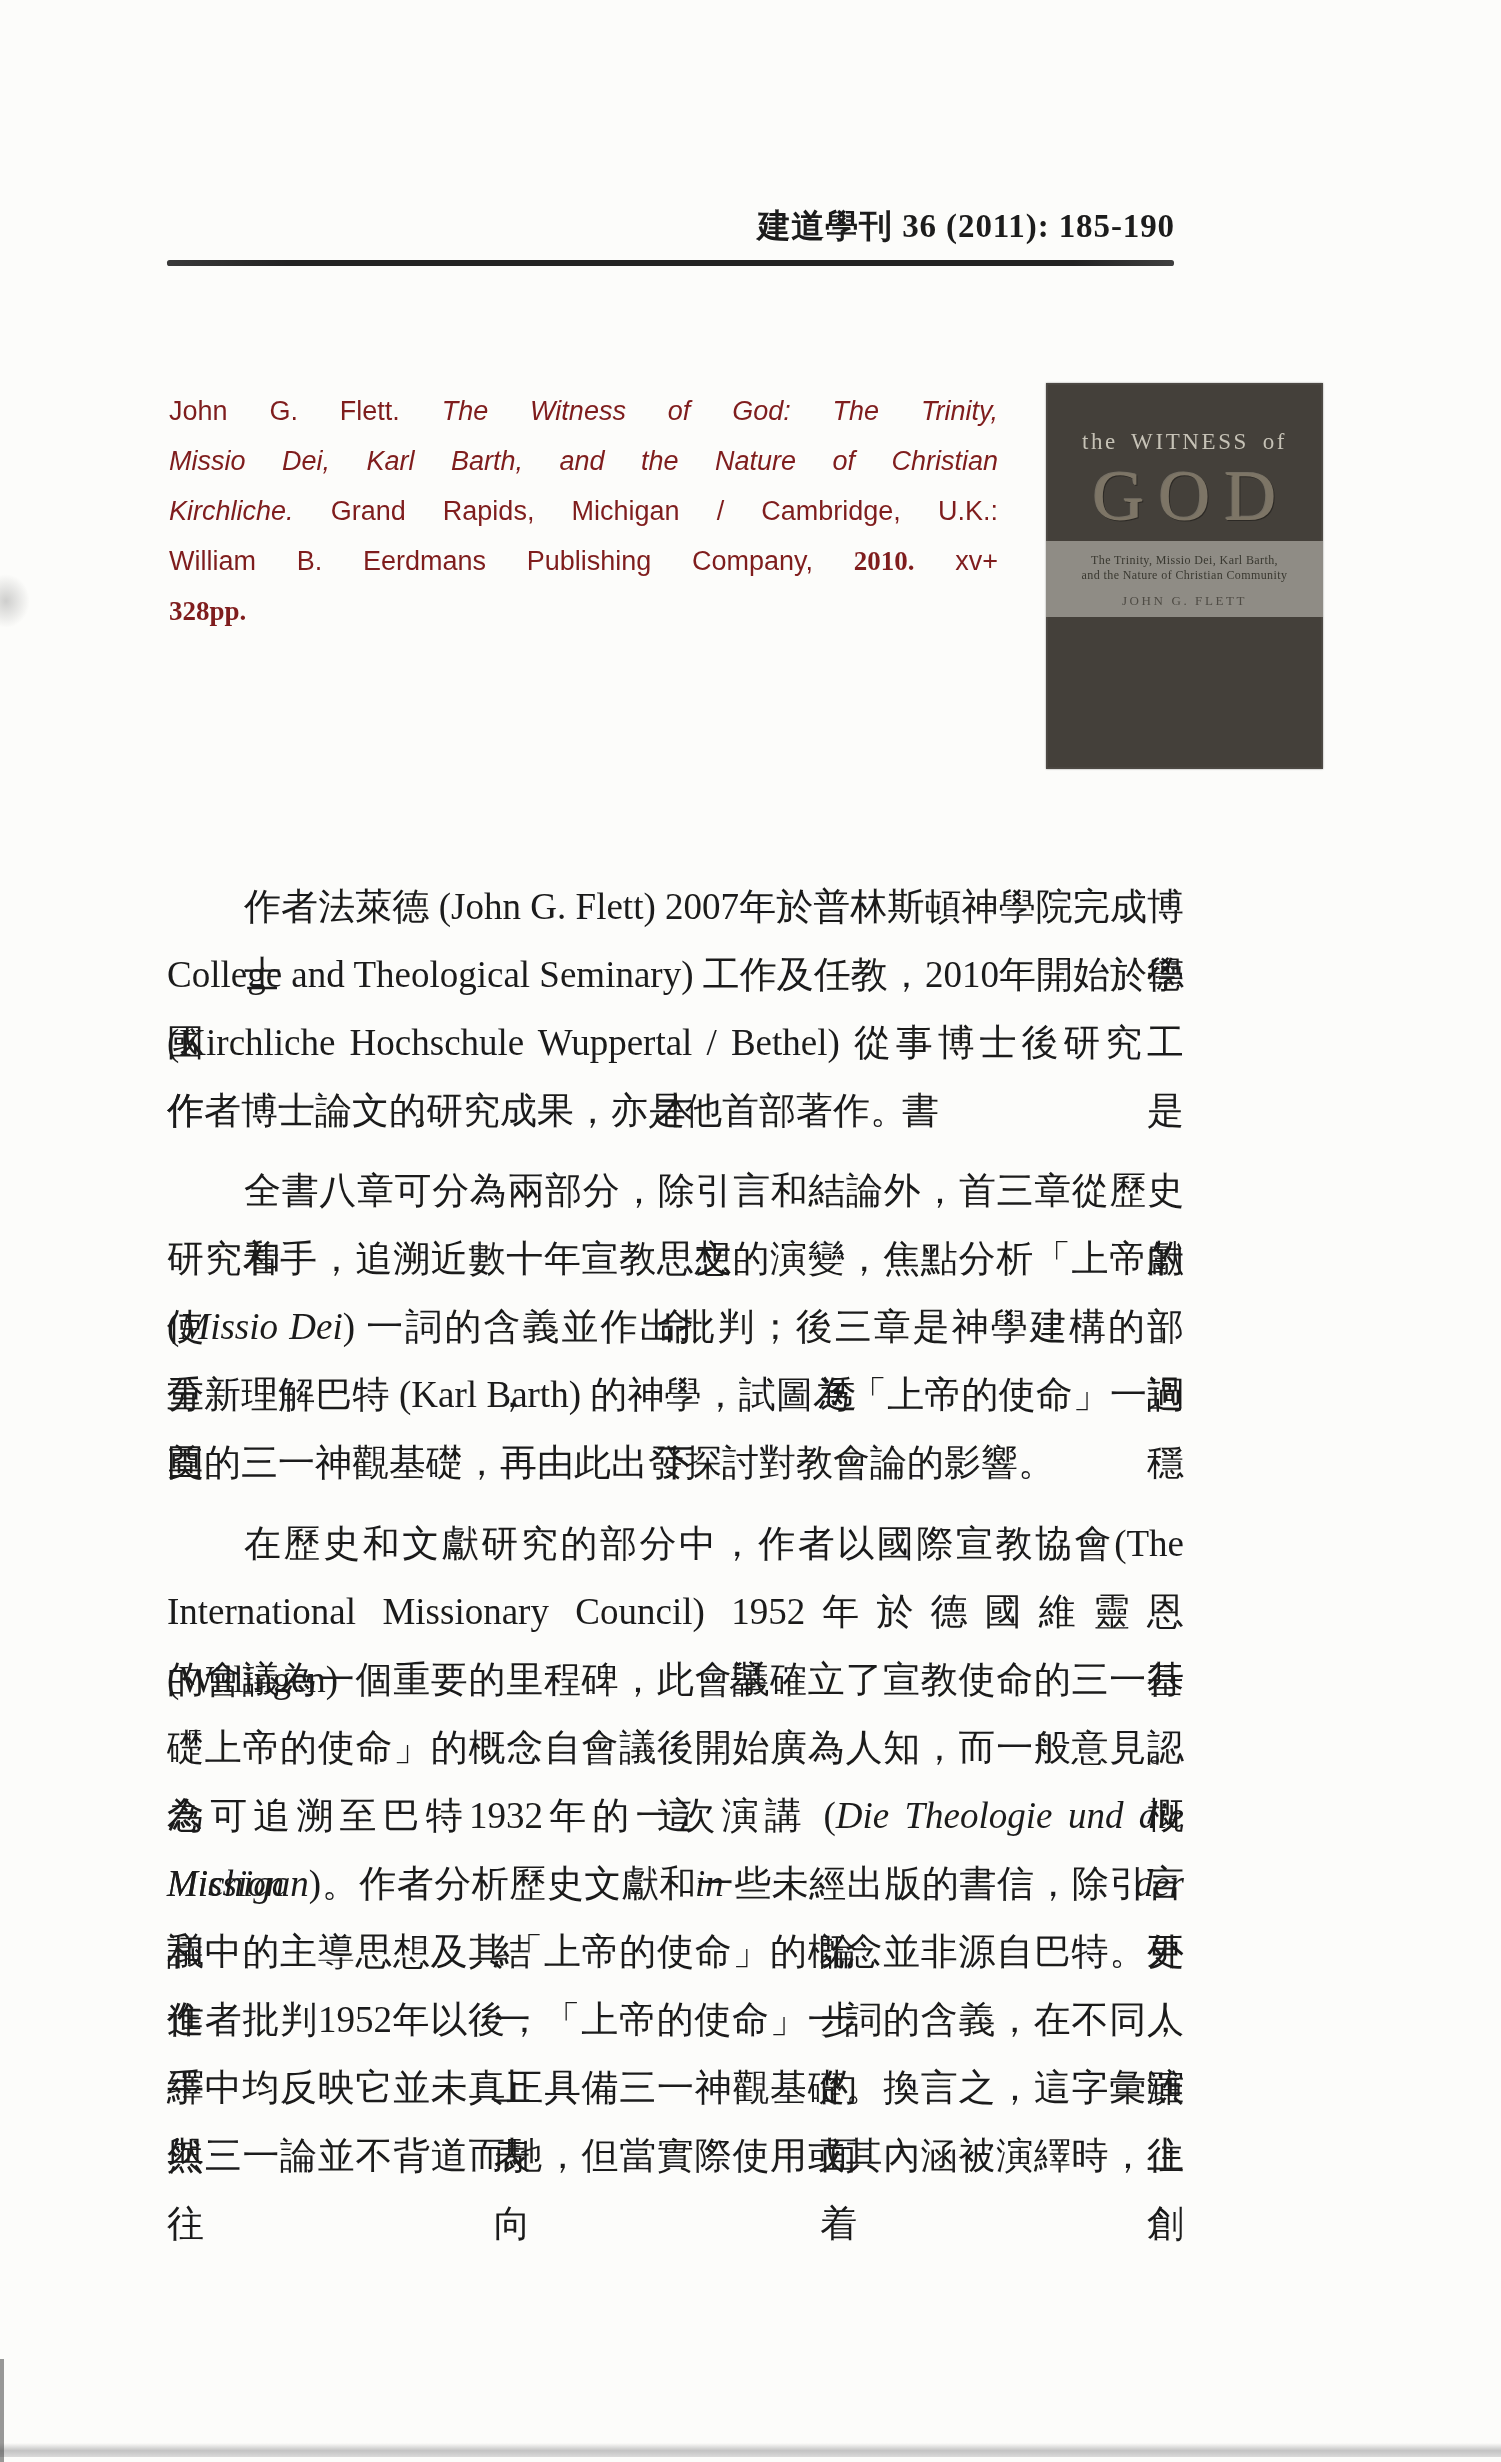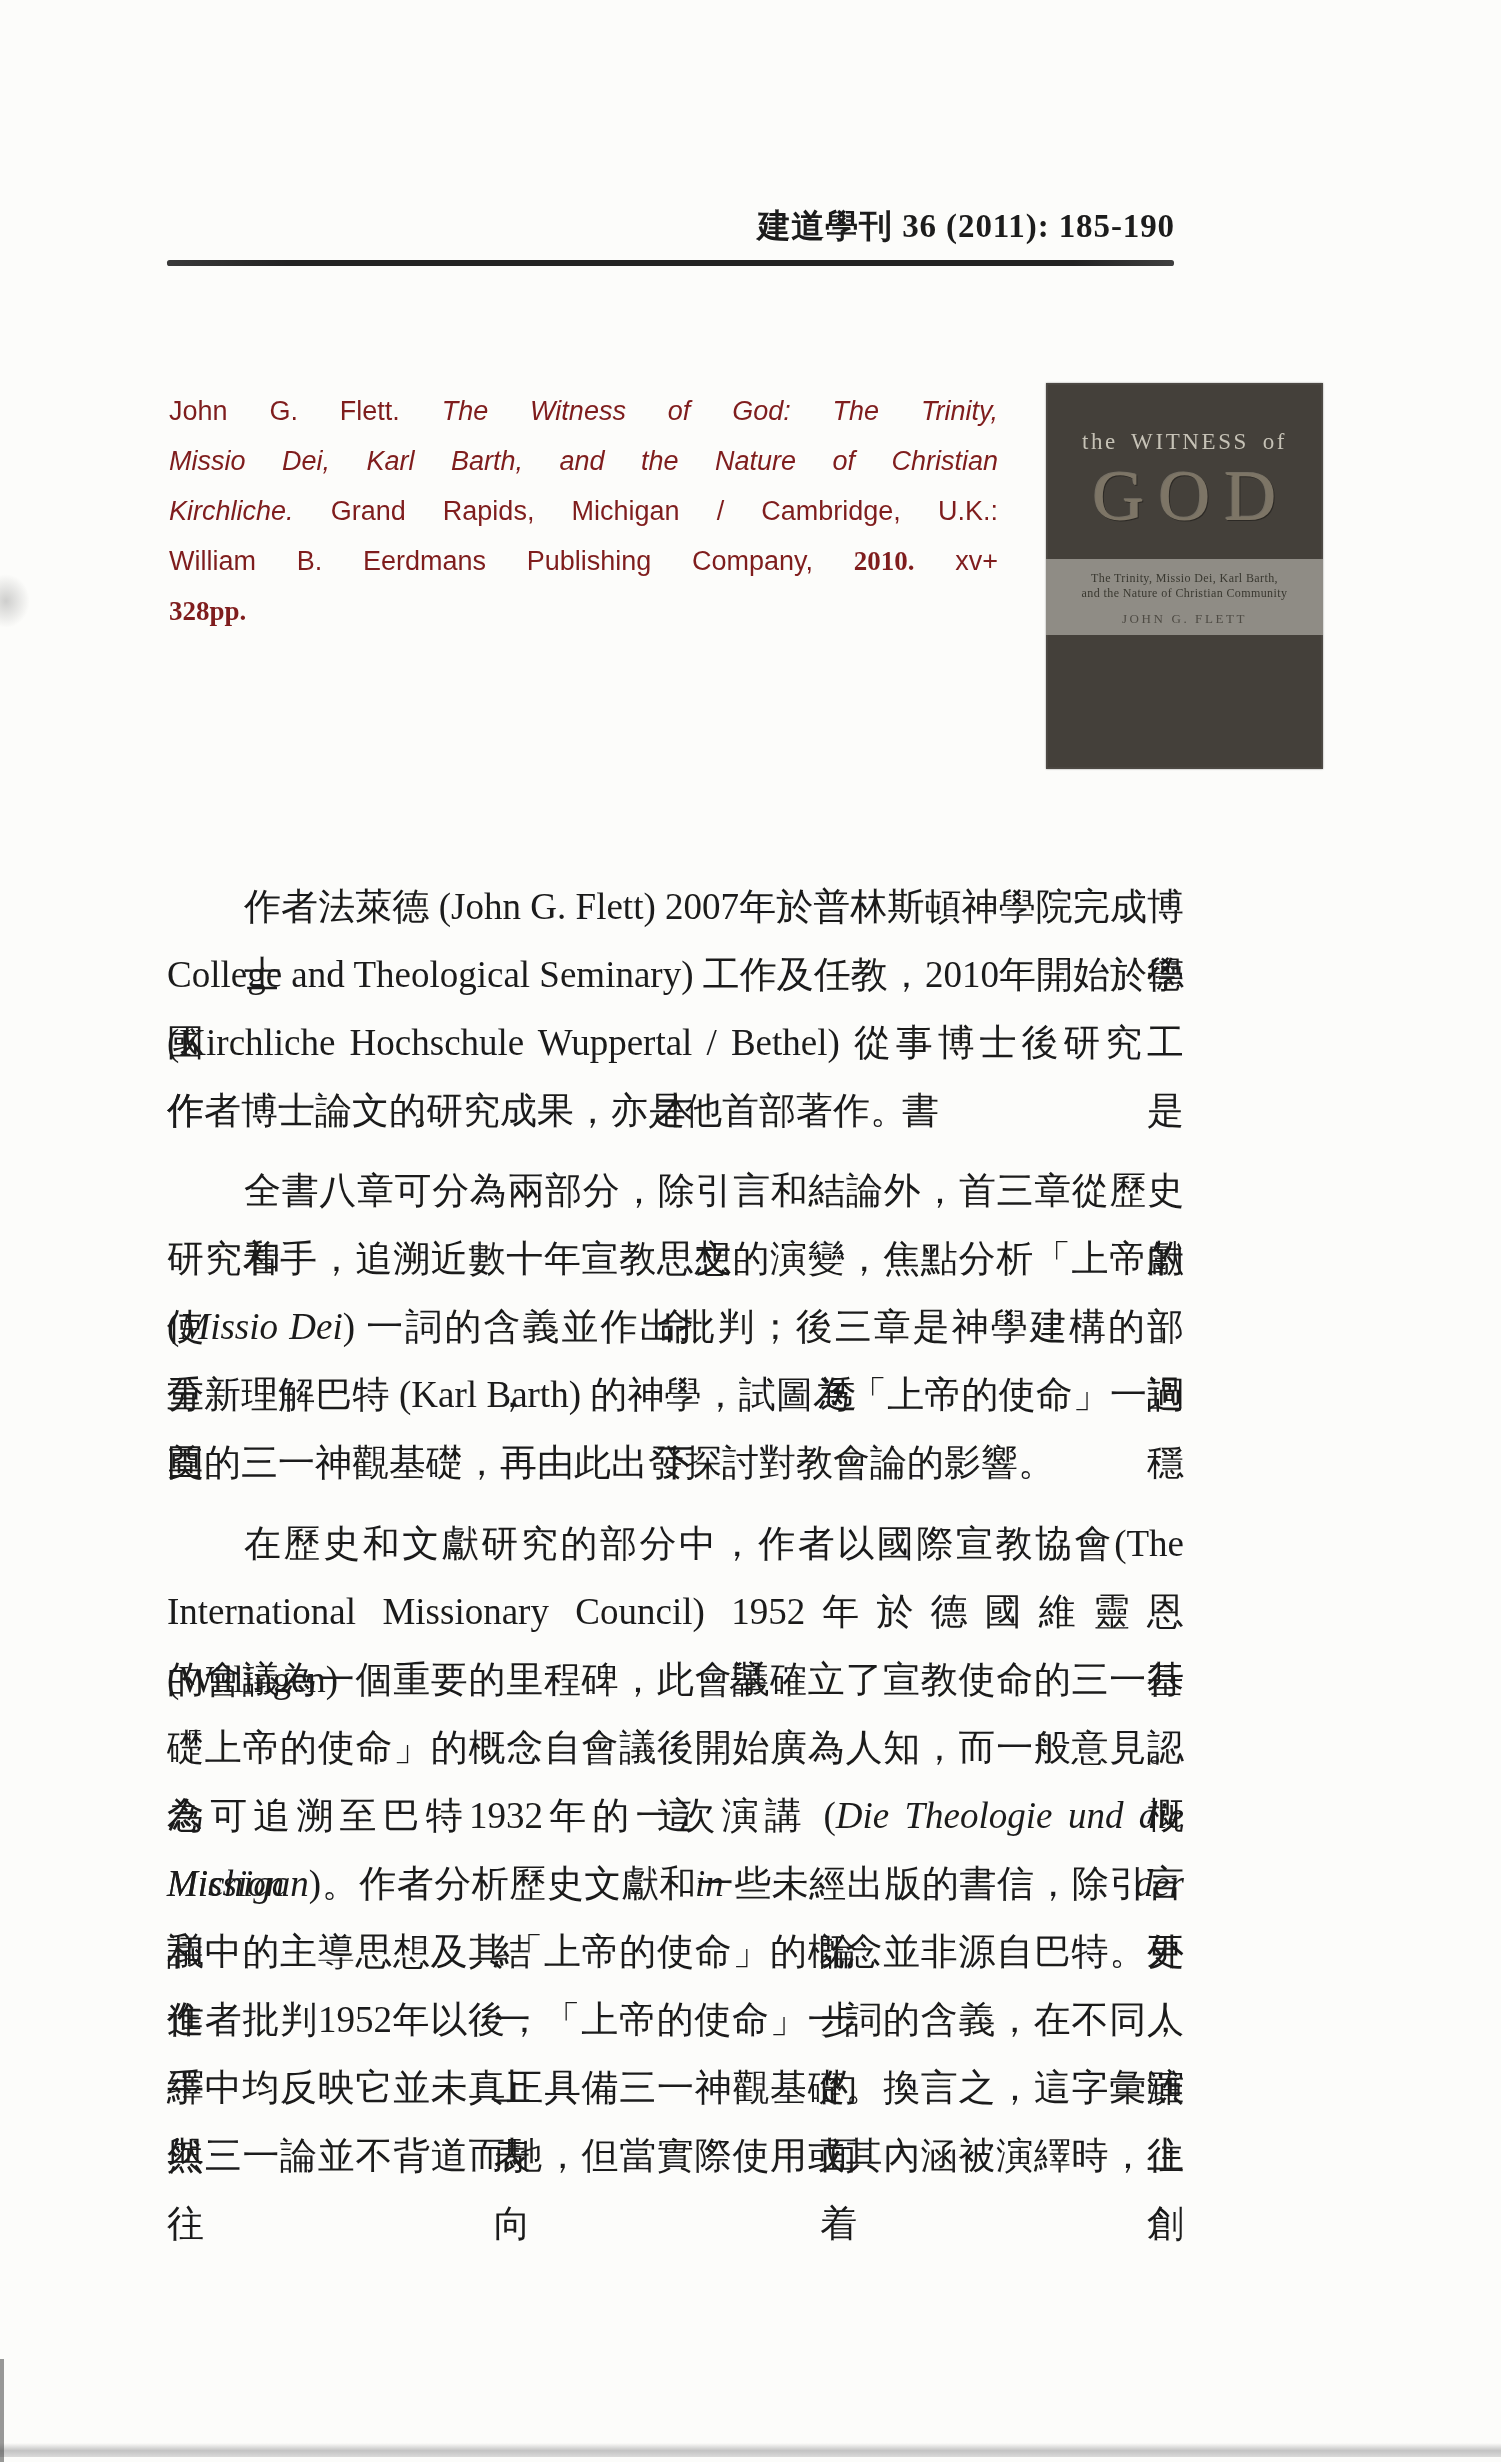--- a/index.html
+++ b/index.html
@@ -42,21 +42,21 @@
     color:var(--cover_title,#c6c2b6);
   }
   .cover-god{
     margin-top:3.5px;text-align:center;
     font-family:"Liberation Serif",serif;font-size:72px;line-height:75px;
     letter-spacing:14px;text-indent:14px;
     color:var(--cover_god,#7d7566);
     text-shadow:0.9px 0.9px 0 rgba(0,0,0,0.35),-0.9px -0.9px 0 rgba(210,200,180,0.35);
   }
   .cover-band{
-    position:absolute;left:0;right:0;top:176px;height:76px;
+    position:absolute;left:0;right:0;top:158px;height:76px;
     background:var(--cover_band,#8f8c85);
     padding-top:12.3px;box-sizing:border-box;text-align:center;
   }
   .cover-sub{
     font-family:"Liberation Serif",serif;font-size:12px;line-height:15px;
     color:var(--cover_band_text,#393830);letter-spacing:0.4px;
   }
   .cover-author{
     margin-top:9.6px;font-family:"Liberation Serif",serif;font-size:13px;
     letter-spacing:2.6px;color:var(--cover_author,#4e4b44);

